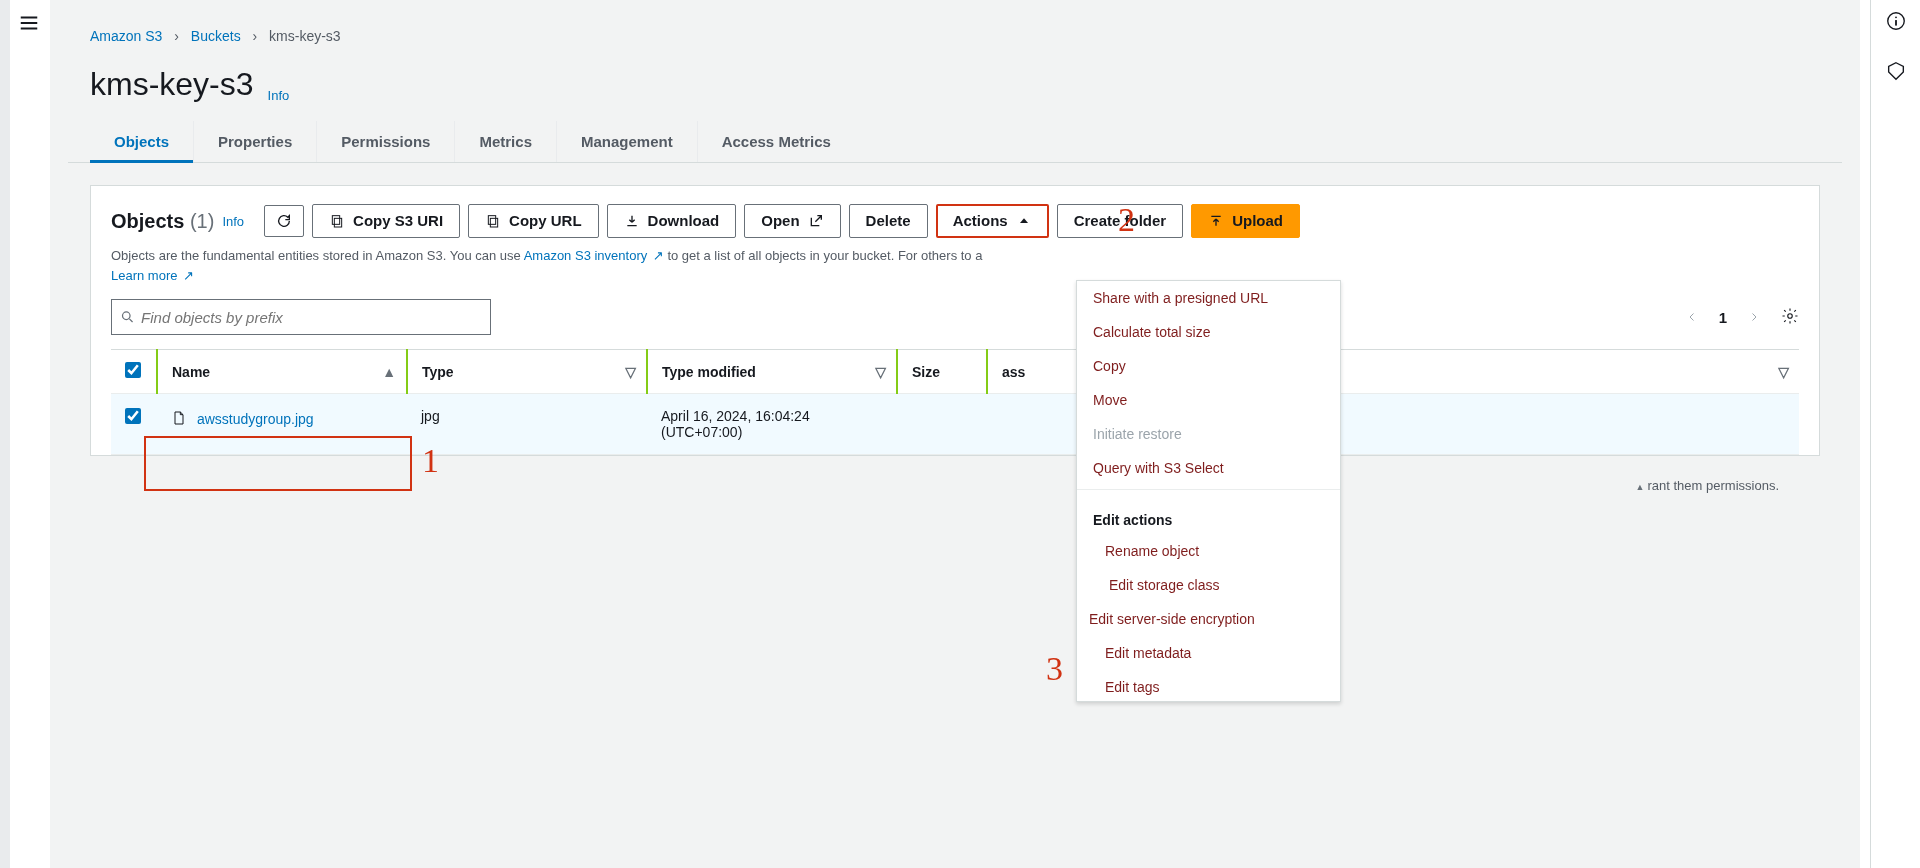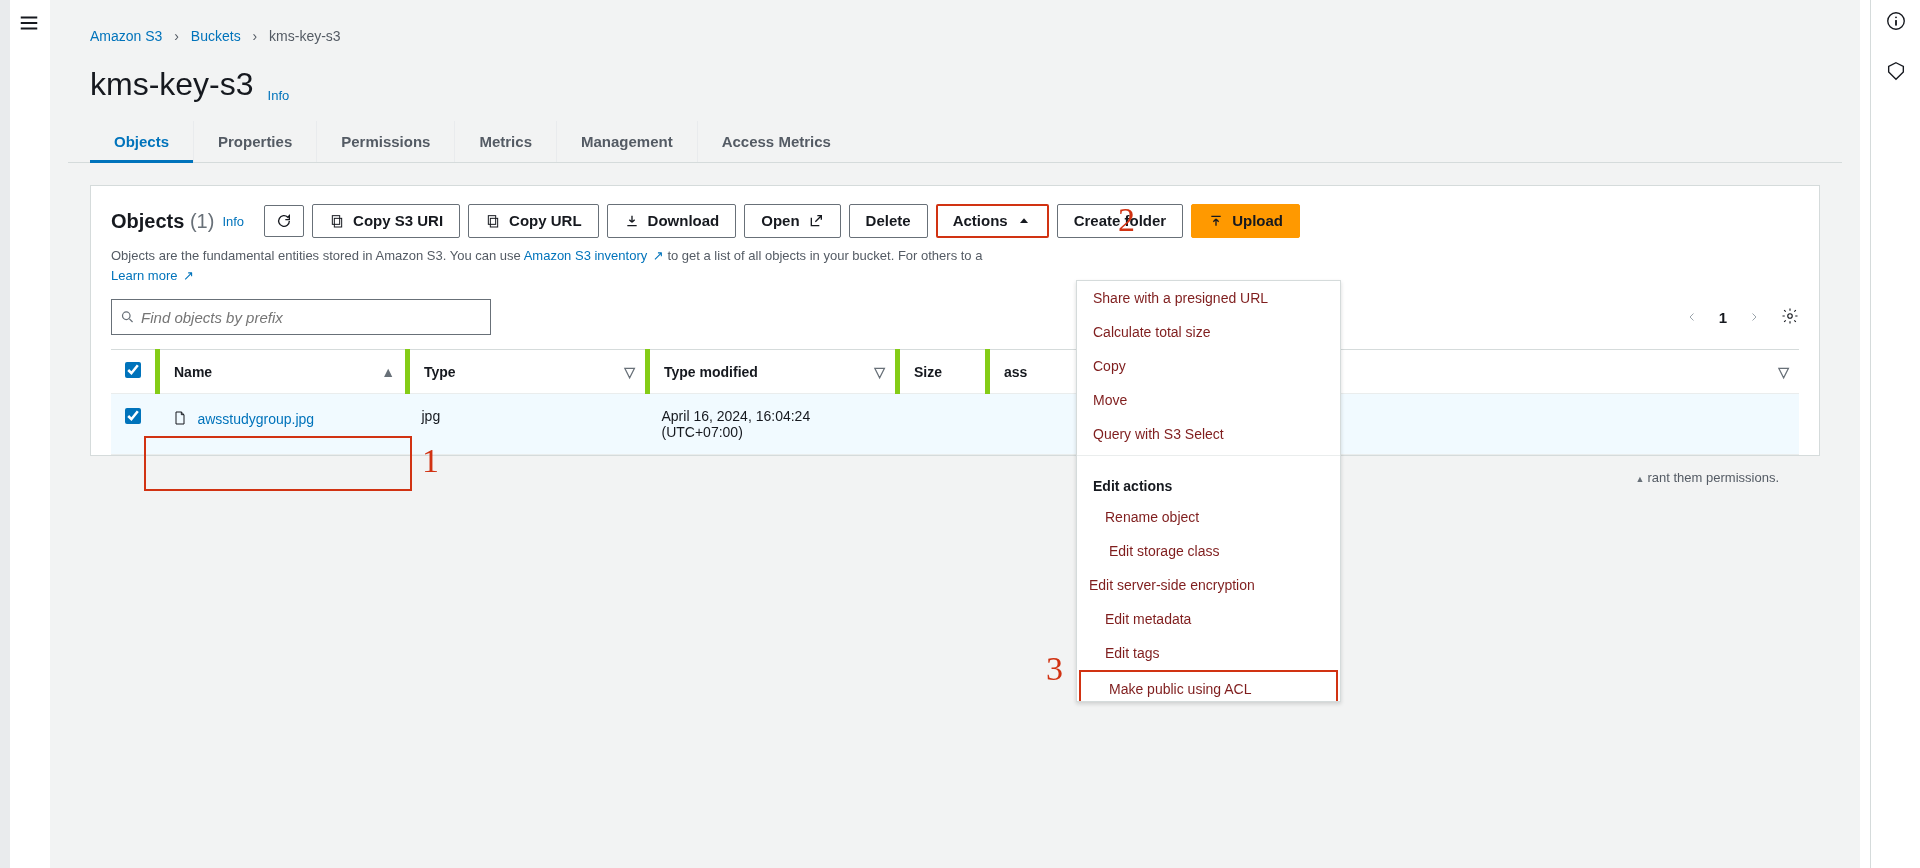--- a/index.html
+++ b/index.html
@@ -56,21 +56,21 @@
   .search input { border:none; outline:none; width:100%; font-size:15px; font-style:italic; color:#687078;}
   .pager { display:flex; align-items:center; gap:14px; }
   .pager .pgbtn { width:26px; height:26px; display:flex;align-items:center;justify-content:center; color:#687078; cursor:pointer;}
   .pager .pnum { font-size:15px; font-weight:700;}
   .pager .gear { cursor:pointer;}
 
   
   table { width:100%; border-collapse:collapse; margin-top:14px;}
   th { text-align:left; font-size:14px; font-weight:700; padding:12px 14px; border-top:1px solid #d5dbdb; border-bottom:1px solid #eaeded; color:#16191f; position:relative;}
   th .sort { position:absolute; right:10px; top:50%; transform:translateY(-50%); color:#687078;}
-  th + th { border-left:5px solid #84cc16;}
+  th + th { border-left:2px solid #84cc16;}
   td { padding:14px 14px; font-size:14px; border-bottom:1px solid #eaeded; vertical-align:top;}
   tr.selected td { background:#f1faff;}
   td.name a { color:#0073bb; text-decoration:none;}
   .cb { width:16px; height:16px; accent-color:#0073bb; cursor:pointer;}
   .file-ic { margin-right:6px; position:relative; top:2px;}
 
   
   .dropdown { position:absolute; top:280px; left:1026px; width:265px; background:#fff; border:1px solid #d5dbdb; box-shadow:0 2px 4px rgba(0,0,0,.15); z-index:50; }
   .dropdown .scroller { max-height:420px; overflow-y:auto;}
   .dropdown .ditem { padding:9px 16px; font-size:14px; cursor:pointer; color:#7f1d1d;}
@@ -83,21 +83,21 @@
   .dropdown ::-webkit-scrollbar-track{background:#eee;}
 
   .annot { position:absolute; color:#d13212; font-size:34px; font-weight:400; font-family: serif; z-index:60;}
   .annot1{ top:442px; left:372px;}
   .annot2{ top:201px; left:1068px;}
   .annot3{ top:650px; left:996px;}
 
   .row-box { position:absolute; border:2px solid #d13212; pointer-events:none; width:268px; height:55px; top:436px; left:94px; z-index:55;}
 
   
-  .behind { position:absolute; top:284px; right:40px; font-size:13px; color:#545b64;}
+  .behind { position:absolute; top:292px; right:40px; font-size:13px; color:#545b64;}
   .behind .tri{font-size:9px;color:#687078;margin-right:3px;}
 </style>
 </head>
 <body>
 
 <div class="left-rail"></div>
 
 <div class="hamburger">
   <svg viewBox="0 0 24 24">
       <path d="M3 6h18M3 12h18M3 18h18" stroke="#16191f" stroke-width="2" fill="none"></path>
@@ -273,20 +273,21 @@
       </tbody>
     </table>
   </div>
 
   <div class="dropdown">
     <div class="scroller">
       <div class="ditem">Share with a presigned URL</div>
       <div class="ditem">Calculate total size</div>
       <div class="ditem">Copy</div>
       <div class="ditem">Move</div>
+      <div class="ditem disabled">Initiate restore</div>
       <div class="ditem">Query with S3 Select</div>
       <div class="dhead">Edit actions</div>
       <div class="ditem" style="padding-left:28px;">Rename object</div>
       <div class="ditem" style="padding-left:24px;margin-left:8px;">Edit storage class</div>
       <div class="ditem" style="padding-left:12px;">Edit server-side encryption</div>
       <div class="ditem" style="padding-left:28px;">Edit metadata</div>
       <div class="ditem" style="padding-left:28px;">Edit tags</div>
       <div class="ditem boxed" style="padding-left:28px;">Make public using ACL</div>
     </div>
   </div>

